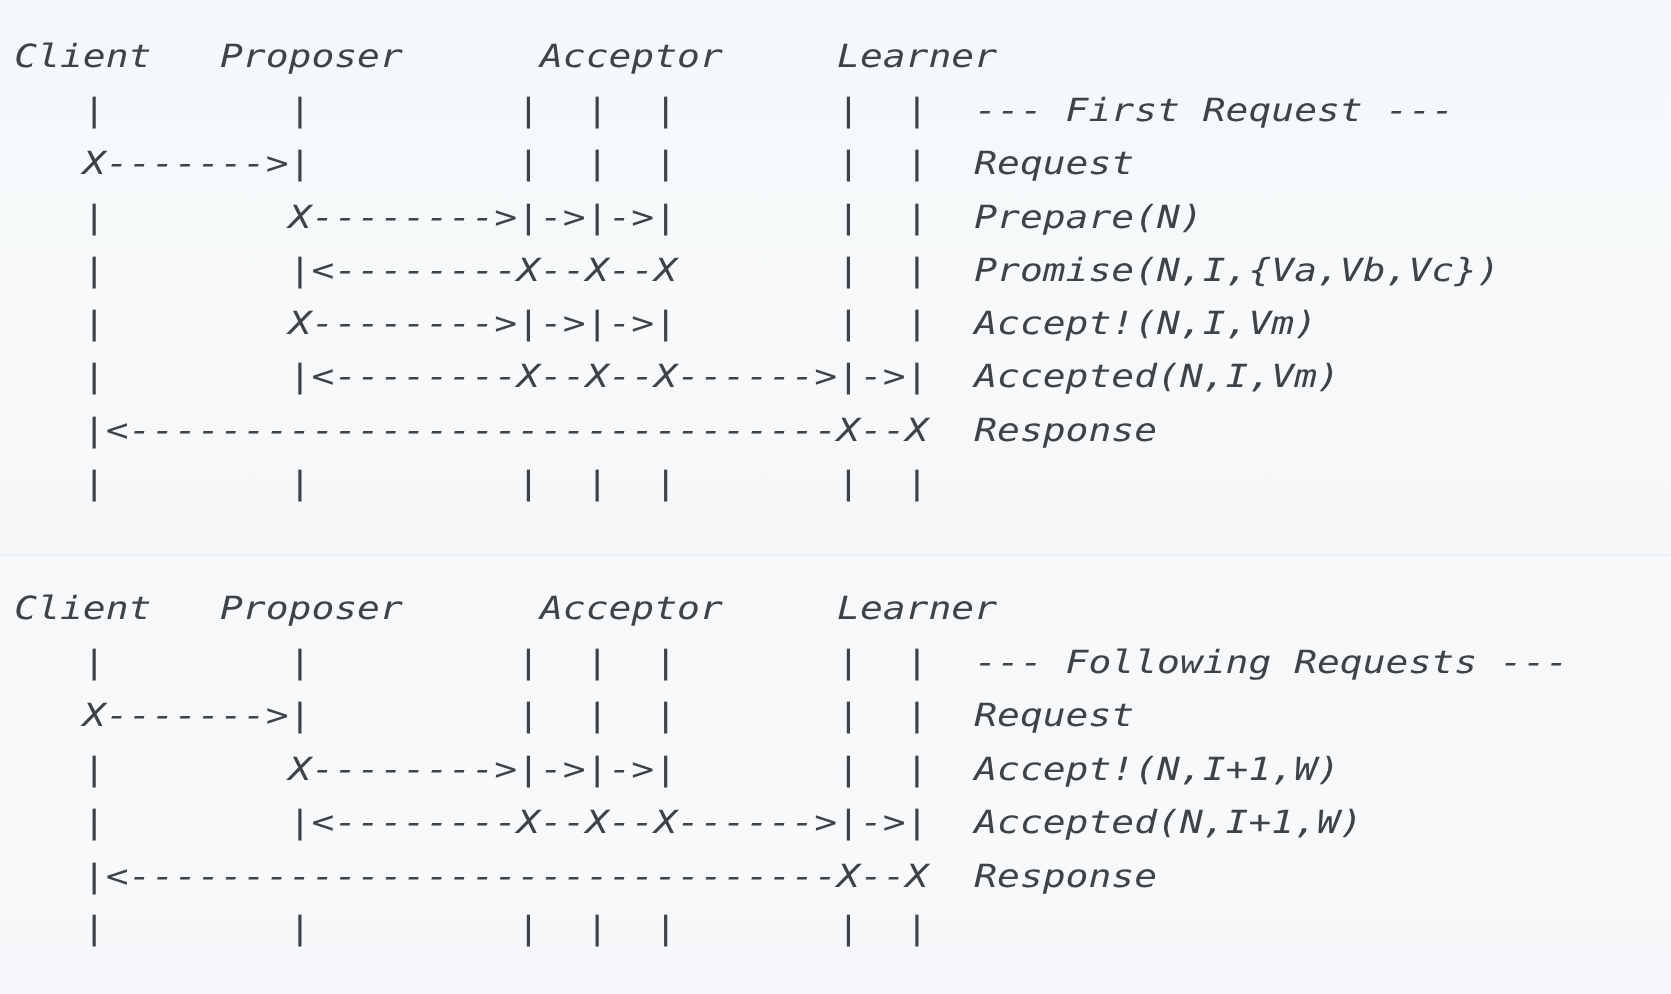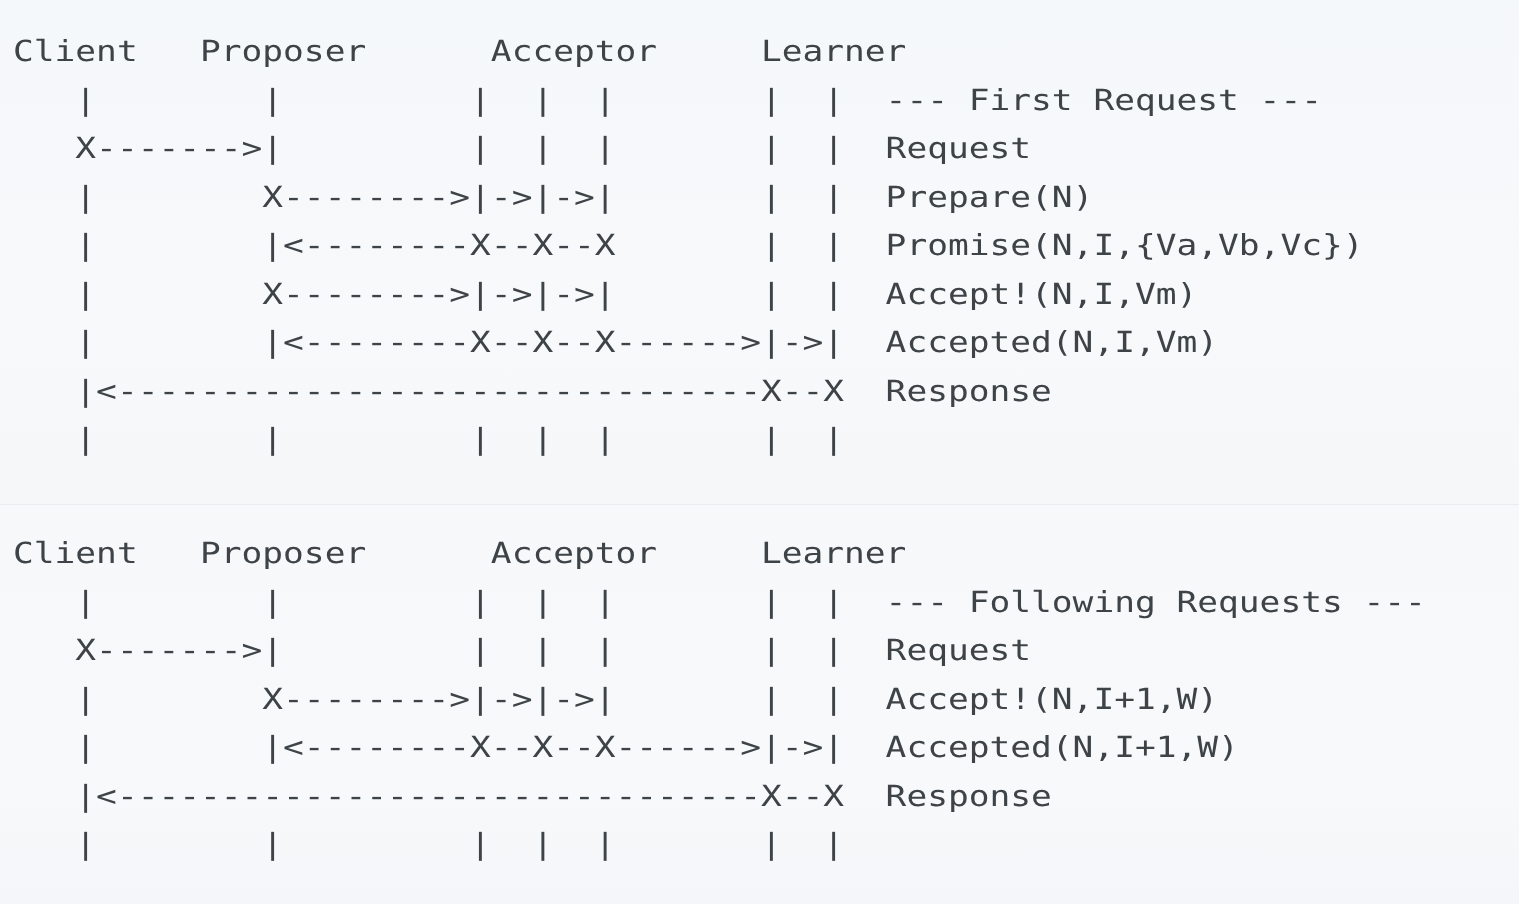--- a/index.html
+++ b/index.html
@@ -19,20 +19,21 @@
     height: 904px;
     position: relative;
     background: #f7f9fb;
     display: flex;
     flex-direction: column;
   }
   .block {
     position: relative;
     background: #f6f8fa;
     box-sizing: border-box;
+    font-style: italic;
   }
   .block-first {
     height: 505px;
     background: linear-gradient(180deg, #f5f8fb 0%, #f7f9fa 60%, #f5f7f9 100%);
     border-bottom: 1px solid #eceff2;
   }
   .block-second {
     height: 399px;
     background: linear-gradient(180deg, #f6f8fa 0%, #f7f9fa 70%, #f4f6f9 100%);
   }

